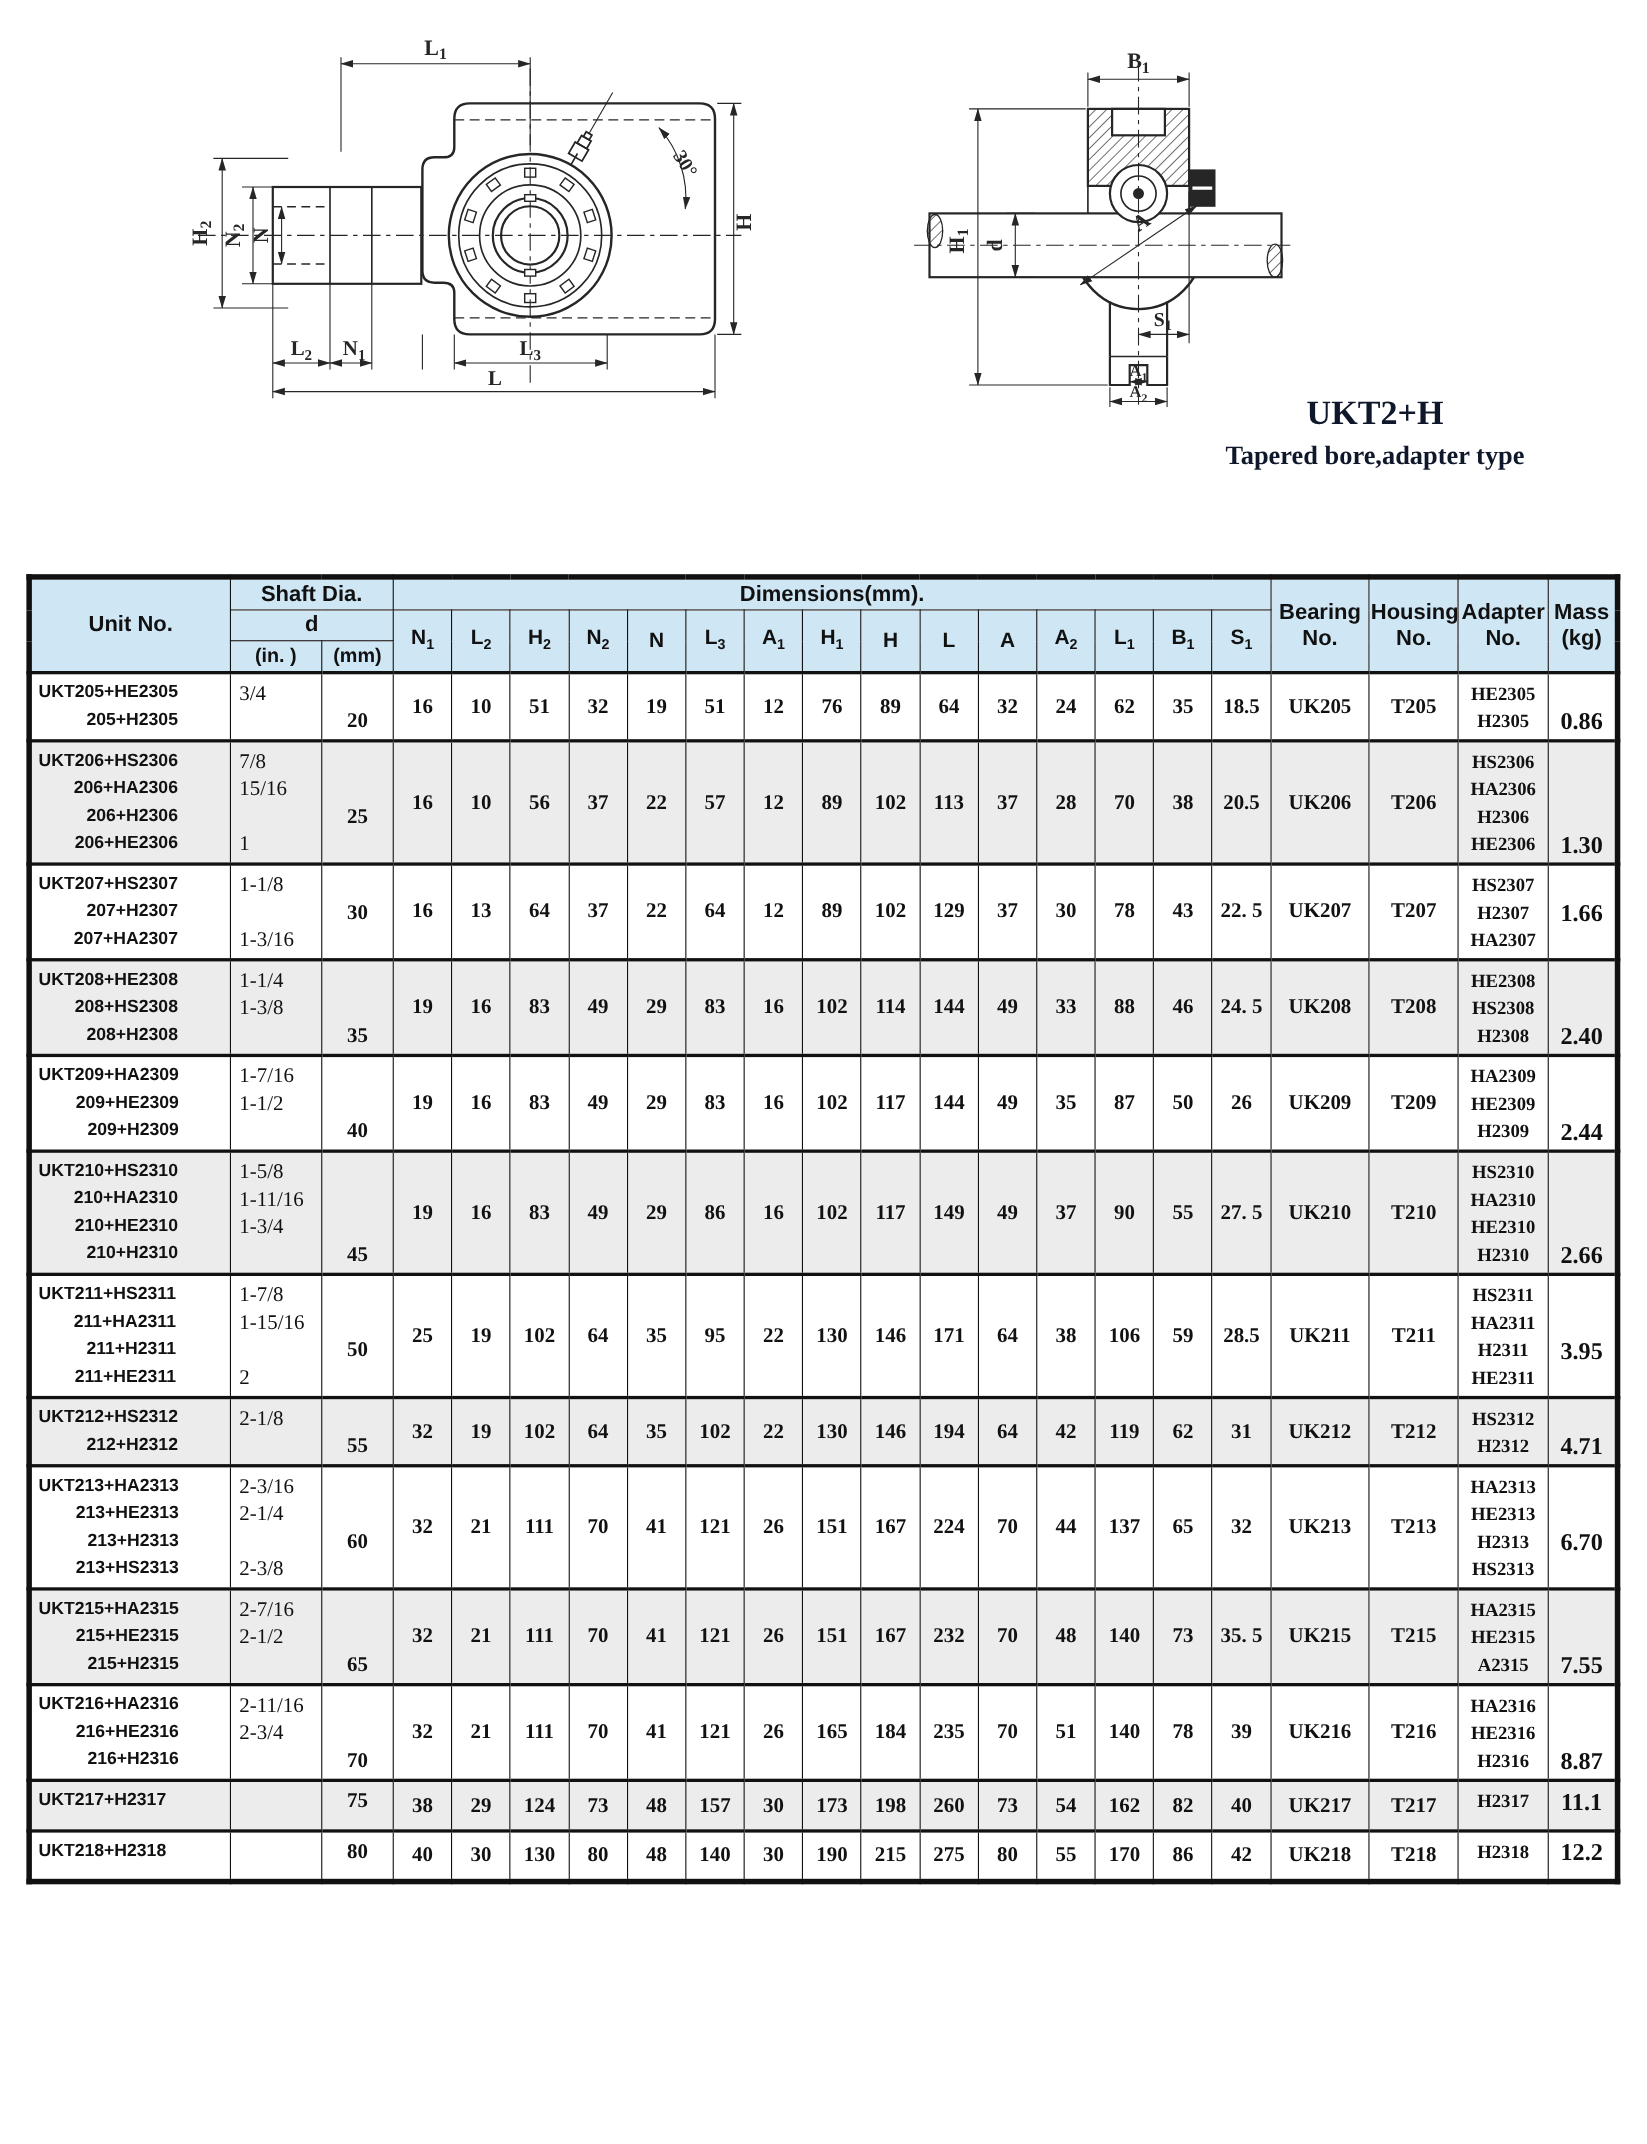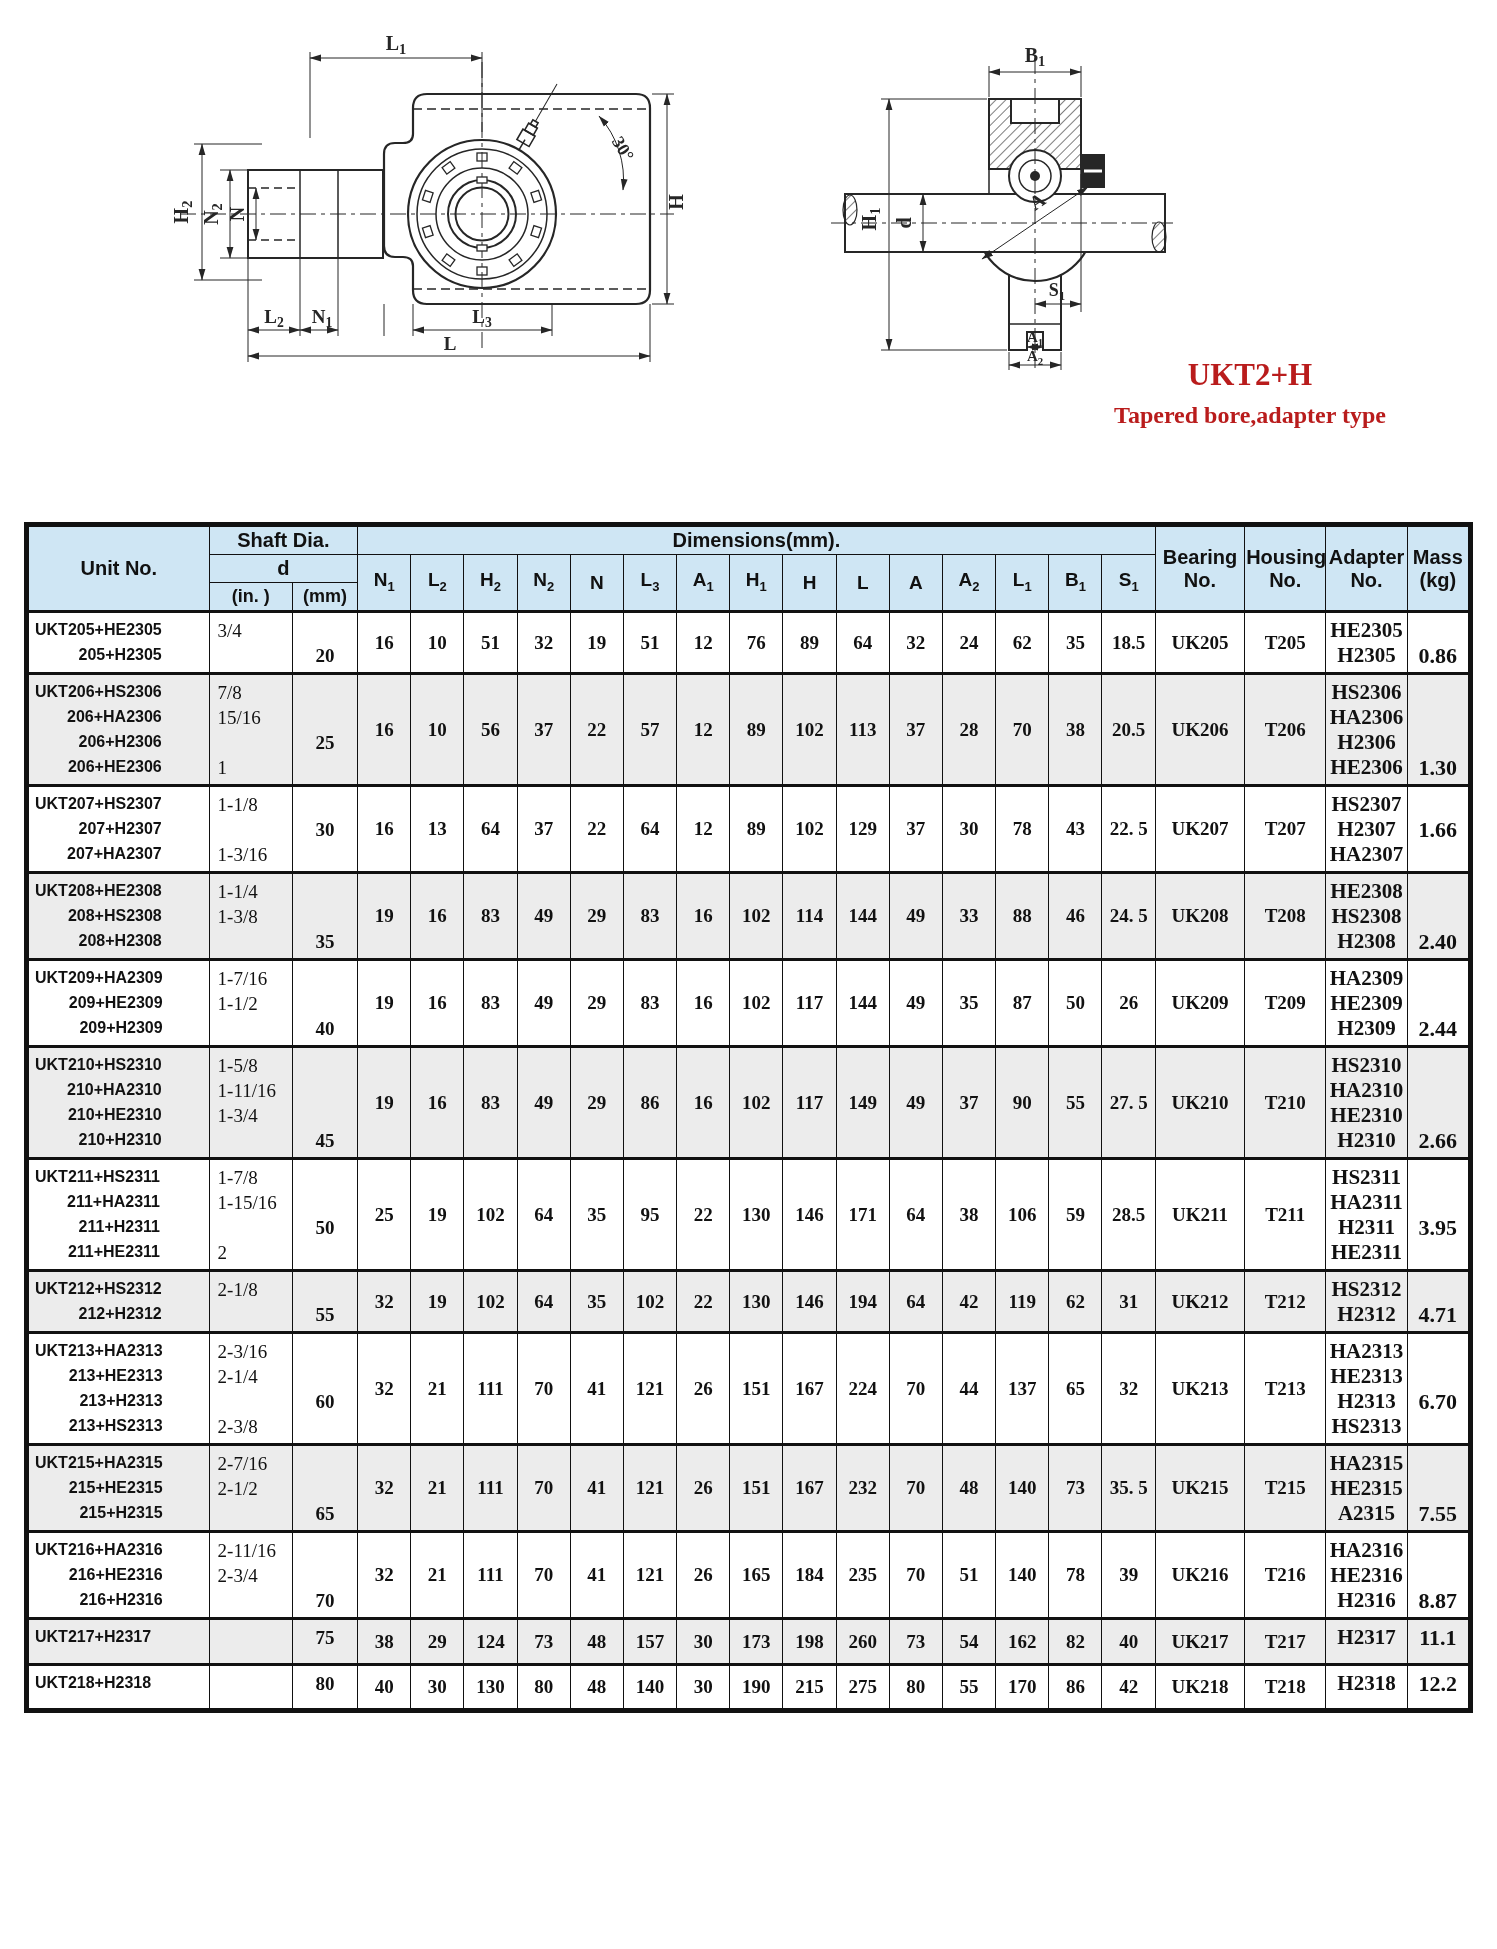--- a/index.html
+++ b/index.html
@@ -2,21 +2,21 @@
 <html><head>
 <meta charset="utf-8">
 <style>
   html,body{margin:0;padding:0;background:#fff;}
   body{width:1497px;height:1949px;position:relative;font-family:"Liberation Sans",sans-serif;color:#111;}
   svg text{font-family:"Liberation Serif",serif;font-weight:bold;fill:#262626;}
   .page{position:absolute;inset:0;background:#fff;}
 
   
   #caption{position:absolute;left:1040px;top:358px;width:420px;text-align:center;
-           color:#b91c1c;font-family:"Liberation Serif",serif;font-weight:bold;}
+           color:#0f172a;font-family:"Liberation Serif",serif;font-weight:bold;}
   #caption .cap1{font-size:31px;line-height:34px;}
   #caption .cap2{font-size:24px;line-height:34px;margin-top:6px;}
 
   
   #spec-table{position:absolute;left:24px;top:522px;width:1449px;border-collapse:collapse;
               table-layout:fixed;border:5px solid #111;background:#fff;}
   #spec-table th,#spec-table td{border:1.5px solid #111;overflow:hidden;}
   #spec-table thead th{background:#cfe6f4;font-weight:bold;font-size:20px;padding:2px 1px;
                        white-space:pre-line;line-height:23px;vertical-align:middle;text-align:center;}
   #spec-table thead th sub{font-size:13px;}
@@ -24,21 +24,21 @@
   tr.shade td{background:#ececec;}
   td.unit-cell{vertical-align:top;text-align:left;padding:4px 3px 5px 6px;
                font-weight:bold;font-size:16px;line-height:25px;}
   .unit-inner{display:inline-block;text-align:right;white-space:pre-line;}
   td.in-cell{vertical-align:top;text-align:left;padding:5px 2px 4px 8px;white-space:pre-line;
              font-family:"Liberation Serif",serif;font-weight:normal;font-size:19px;line-height:25px;}
   td.mm-cell,td.mass-cell,td.adapter-cell{vertical-align:top;text-align:center;white-space:pre-line;
              font-family:"Liberation Serif",serif;font-weight:bold;line-height:25px;padding:5px 1px 4px 1px;}
   td.mm-cell{font-size:19px;}
   td.mass-cell{font-size:22px;}
-  td.adapter-cell{font-size:21px;}
+  td.adapter-cell{font-size:17px;}
   td.dim-cell,td.ref-cell{text-align:center;vertical-align:middle;
              font-family:"Liberation Serif",serif;font-weight:bold;font-size:19px;padding:2px 0;}
 </style>
 </head>
 <body>
 
 <div class="page">
 
   <svg style="position:absolute;left:150px;top:12px;width:540px;height:360px" viewBox="0 0 540 360">
     <defs>

